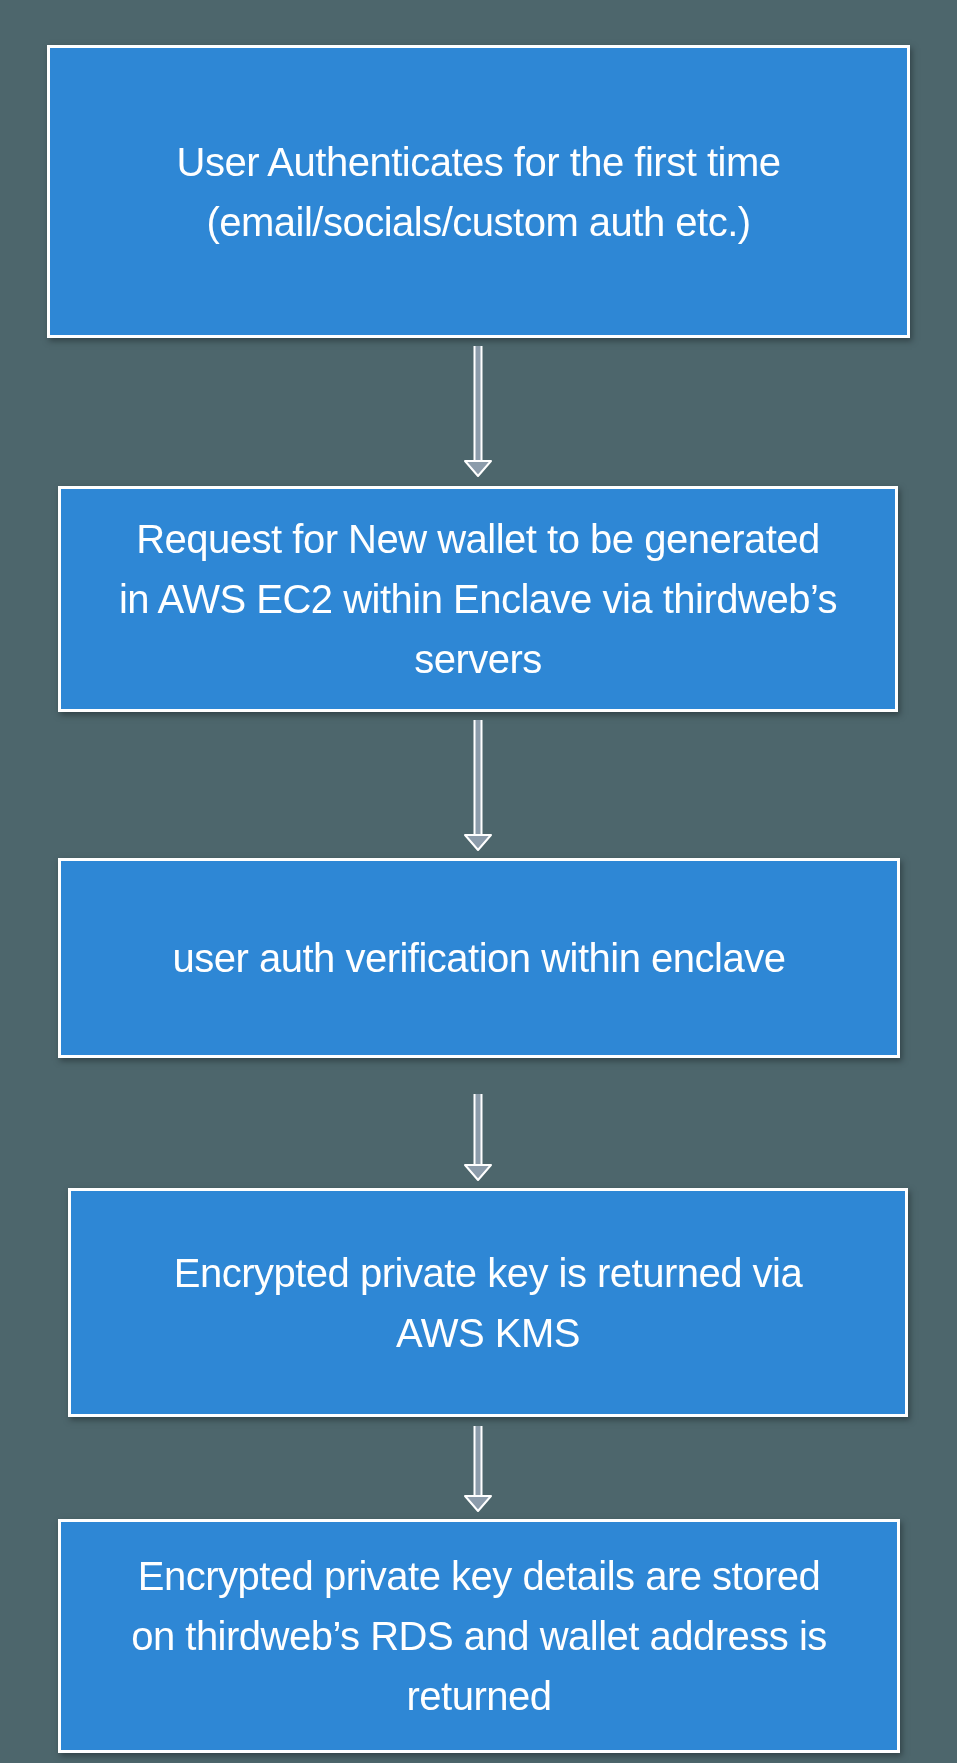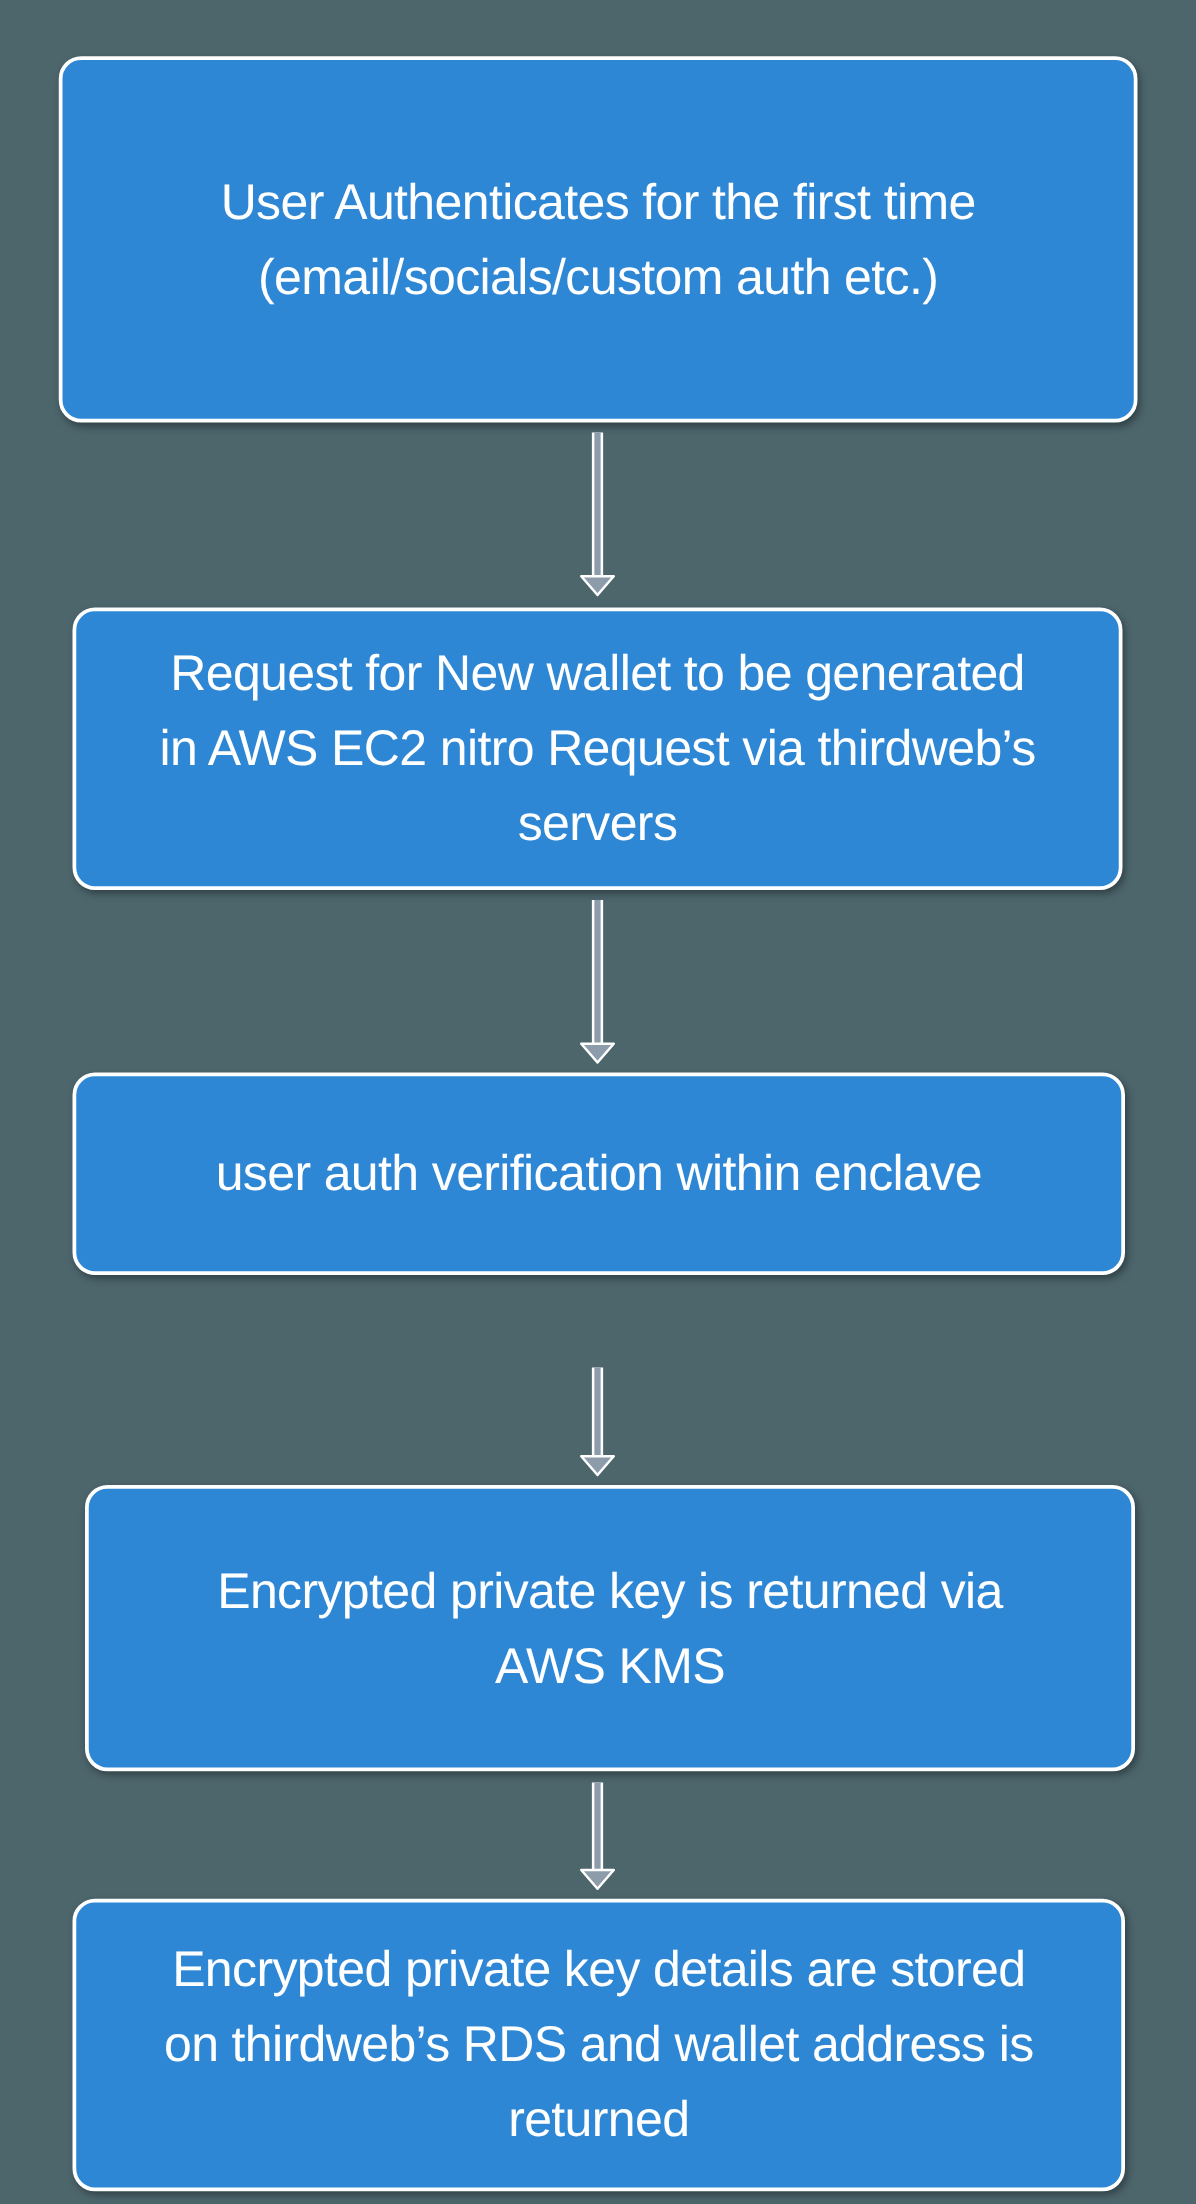--- a/index.html
+++ b/index.html
@@ -13,36 +13,36 @@
     width: 957px;
     height: 1763px;
     background: #4D666C;
     overflow: hidden;
   }
   .node {
     position: absolute;
     box-sizing: border-box;
     background: #2E87D5;
     border: 3px solid #FFFFFF;
-    border-radius: 18px;
+    border-radius: 0;
     box-shadow: 2px 3px 6px rgba(22, 32, 36, 0.5);
     color: #FFFFFF;
     display: flex;
     align-items: center;
     justify-content: center;
     text-align: center;
     font-size: 40px;
     line-height: 60px;
     letter-spacing: -0.5px;
     white-space: pre-line;
     padding: 0 20px;
   }
   .node-1 { left: 47px;  top: 45px;   width: 863px; height: 293px; }
   .node-2 { left: 58px;  top: 486px;  width: 840px; height: 226px; }
-  .node-3 { left: 58px;  top: 858px;  width: 842px; height: 162px; }
+  .node-3 { left: 58px;  top: 858px;  width: 842px; height: 200px; }
   .node-4 { left: 68px;  top: 1188px; width: 840px; height: 229px; }
   .node-5 { left: 58px;  top: 1519px; width: 842px; height: 234px; }
   .arrow {
     position: absolute;
     left: 461px;
     width: 34px;
   }
   .arrow-1 { top: 345px;  height: 133px; }
   .arrow-2 { top: 719px;  height: 133px; }
   .arrow-3 { top: 1093px; height: 89px; }
@@ -59,21 +59,21 @@
 
   <div class="arrow arrow-1">
     <svg width="34" height="133" viewBox="0 0 34 133">
       <line x1="17" y1="1" x2="17" y2="117" stroke="#FFFFFF" stroke-width="9"></line>
       <line x1="17" y1="1" x2="17" y2="117" stroke="#8C9CAB" stroke-width="5"></line>
       <polygon points="4,116 30,116 17,131" fill="#8C9CAB" stroke="#FFFFFF" stroke-width="2" stroke-linejoin="round"></polygon>
     </svg>
   </div>
 
   <div class="node node-2">Request for New wallet to be generated
-in AWS EC2 nitro Request via thirdweb’s
+in AWS EC2 within Enclave via thirdweb’s
 servers</div>
 
   <div class="arrow arrow-2">
     <svg width="34" height="133" viewBox="0 0 34 133">
       <line x1="17" y1="1" x2="17" y2="117" stroke="#FFFFFF" stroke-width="9"></line>
       <line x1="17" y1="1" x2="17" y2="117" stroke="#8C9CAB" stroke-width="5"></line>
       <polygon points="4,116 30,116 17,131" fill="#8C9CAB" stroke="#FFFFFF" stroke-width="2" stroke-linejoin="round"></polygon>
     </svg>
   </div>
 

